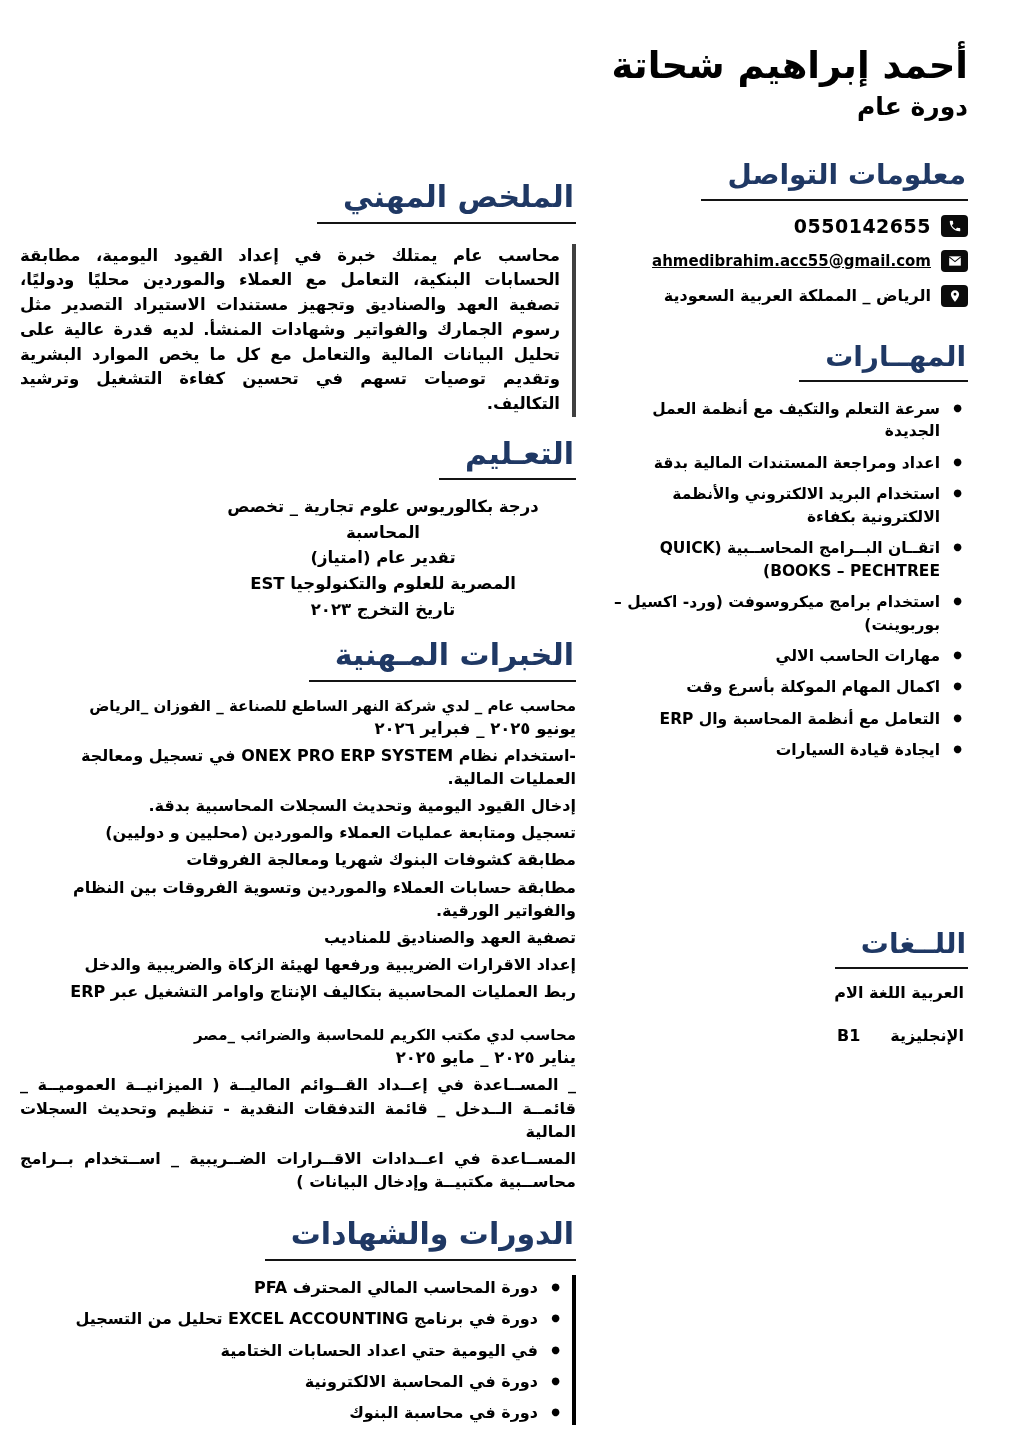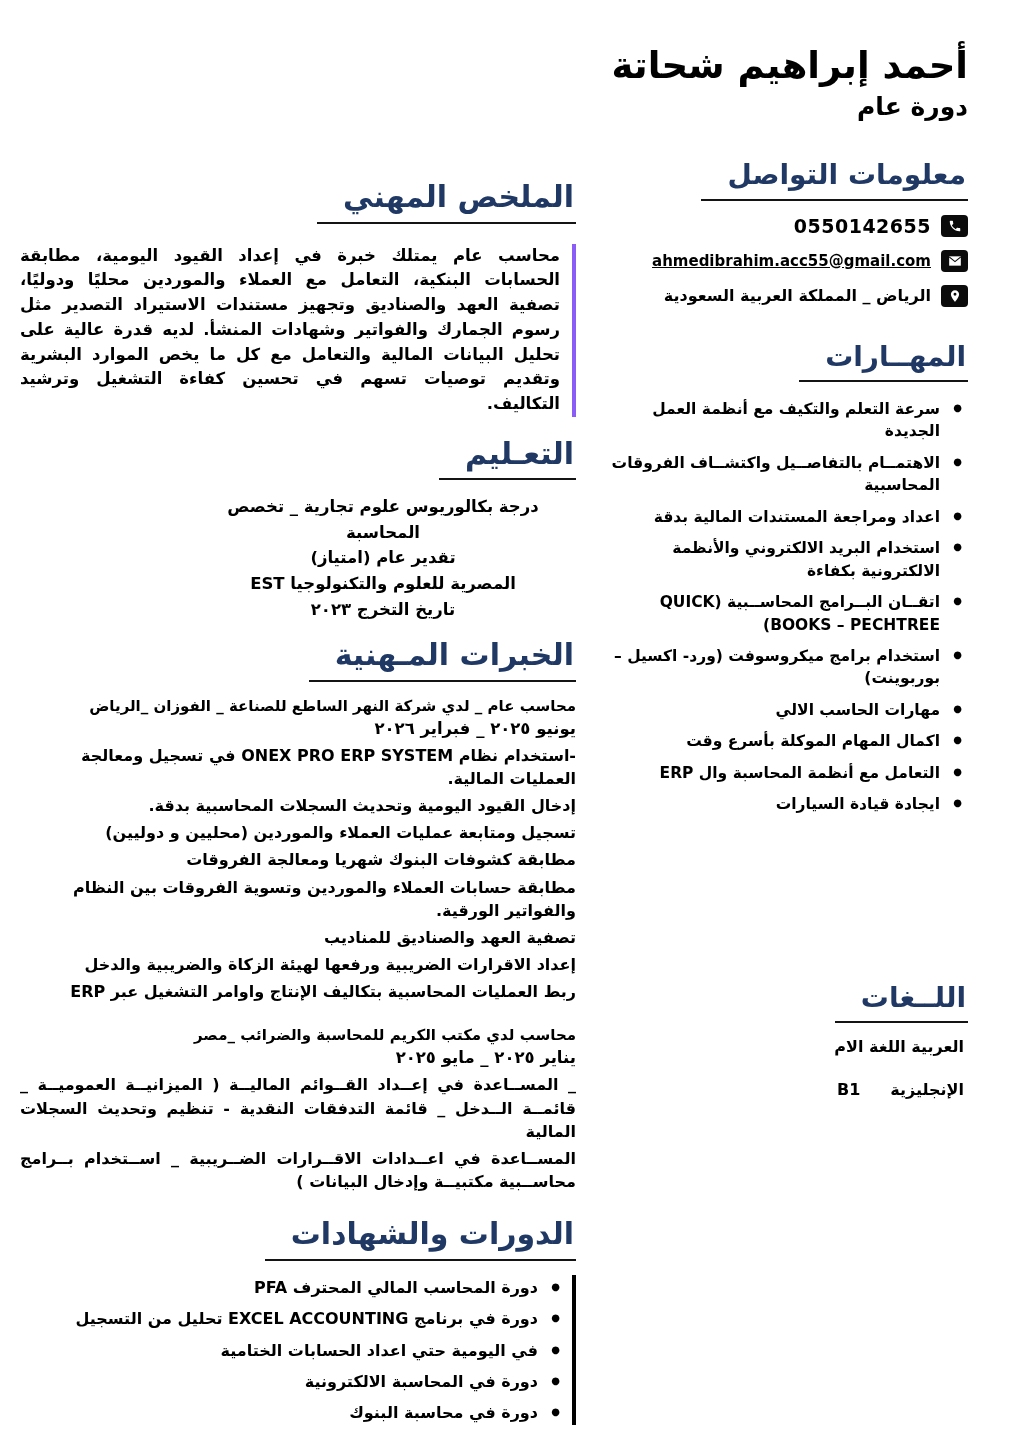--- a/index.html
+++ b/index.html
@@ -48,21 +48,21 @@
   }
   ul.blist li::before { content: "●"; position: absolute; right: 0; top: 3px; font-size: 10px; }
 
   .languages-section { margin-top: 166px; }
   .lang-row { display: flex; gap: 30px; align-items: baseline; font-size: 16px; font-weight: 700; margin-bottom: 24px; padding-right: 4px; }
 
   
   .main-col { padding-top: 136px; }
   .summary-body {
     border-left: none;
-    border-right: 4px solid #8b5cf6;
+    border-right: 4px solid #404040;
     padding-right: 12px;
     margin-top: 6px;
   }
   .summary-body p { margin: 0; font-size: 16.5px; font-weight: 700; line-height: 1.5; text-align: justify; }
 
   .education-section { margin-top: 20px; }
   .edu-lines { text-align: center; padding-left: 170px; }
   .edu-lines div { font-size: 16.5px; font-weight: 700; line-height: 1.55; }
 
   .experience-section { margin-top: 16px; }
@@ -123,21 +123,20 @@
               </svg>
           </span>
           <span>الرياض _ المملكة العربية السعودية</span>
         </div>
       </section>
 
       <section class="skills-section">
         <h2 class="side-title">المهــارات</h2>
         <ul class="blist">
           <li>سرعة التعلم والتكيف مع أنظمة العمل الجديدة</li>
-          <li>الاهتمــام بالتفاصــيل واكتشــاف الفروقات المحاسبية</li>
           <li>اعداد ومراجعة المستندات المالية بدقة</li>
           <li>استخدام البريد الالكتروني والأنظمة الالكترونية بكفاءة</li>
           <li>اتقــان البــرامج المحاســبية (QUICK BOOKS – PECHTREE)</li>
           <li>استخدام برامج ميكروسوفت (ورد- اكسيل –بوربوينت)</li>
           <li>مهارات الحاسب الالي</li>
           <li>اكمال المهام الموكلة بأسرع وقت</li>
           <li>التعامل مع أنظمة المحاسبة وال ERP</li>
           <li>ايجادة قيادة السيارات</li>
         </ul>
       </section>

